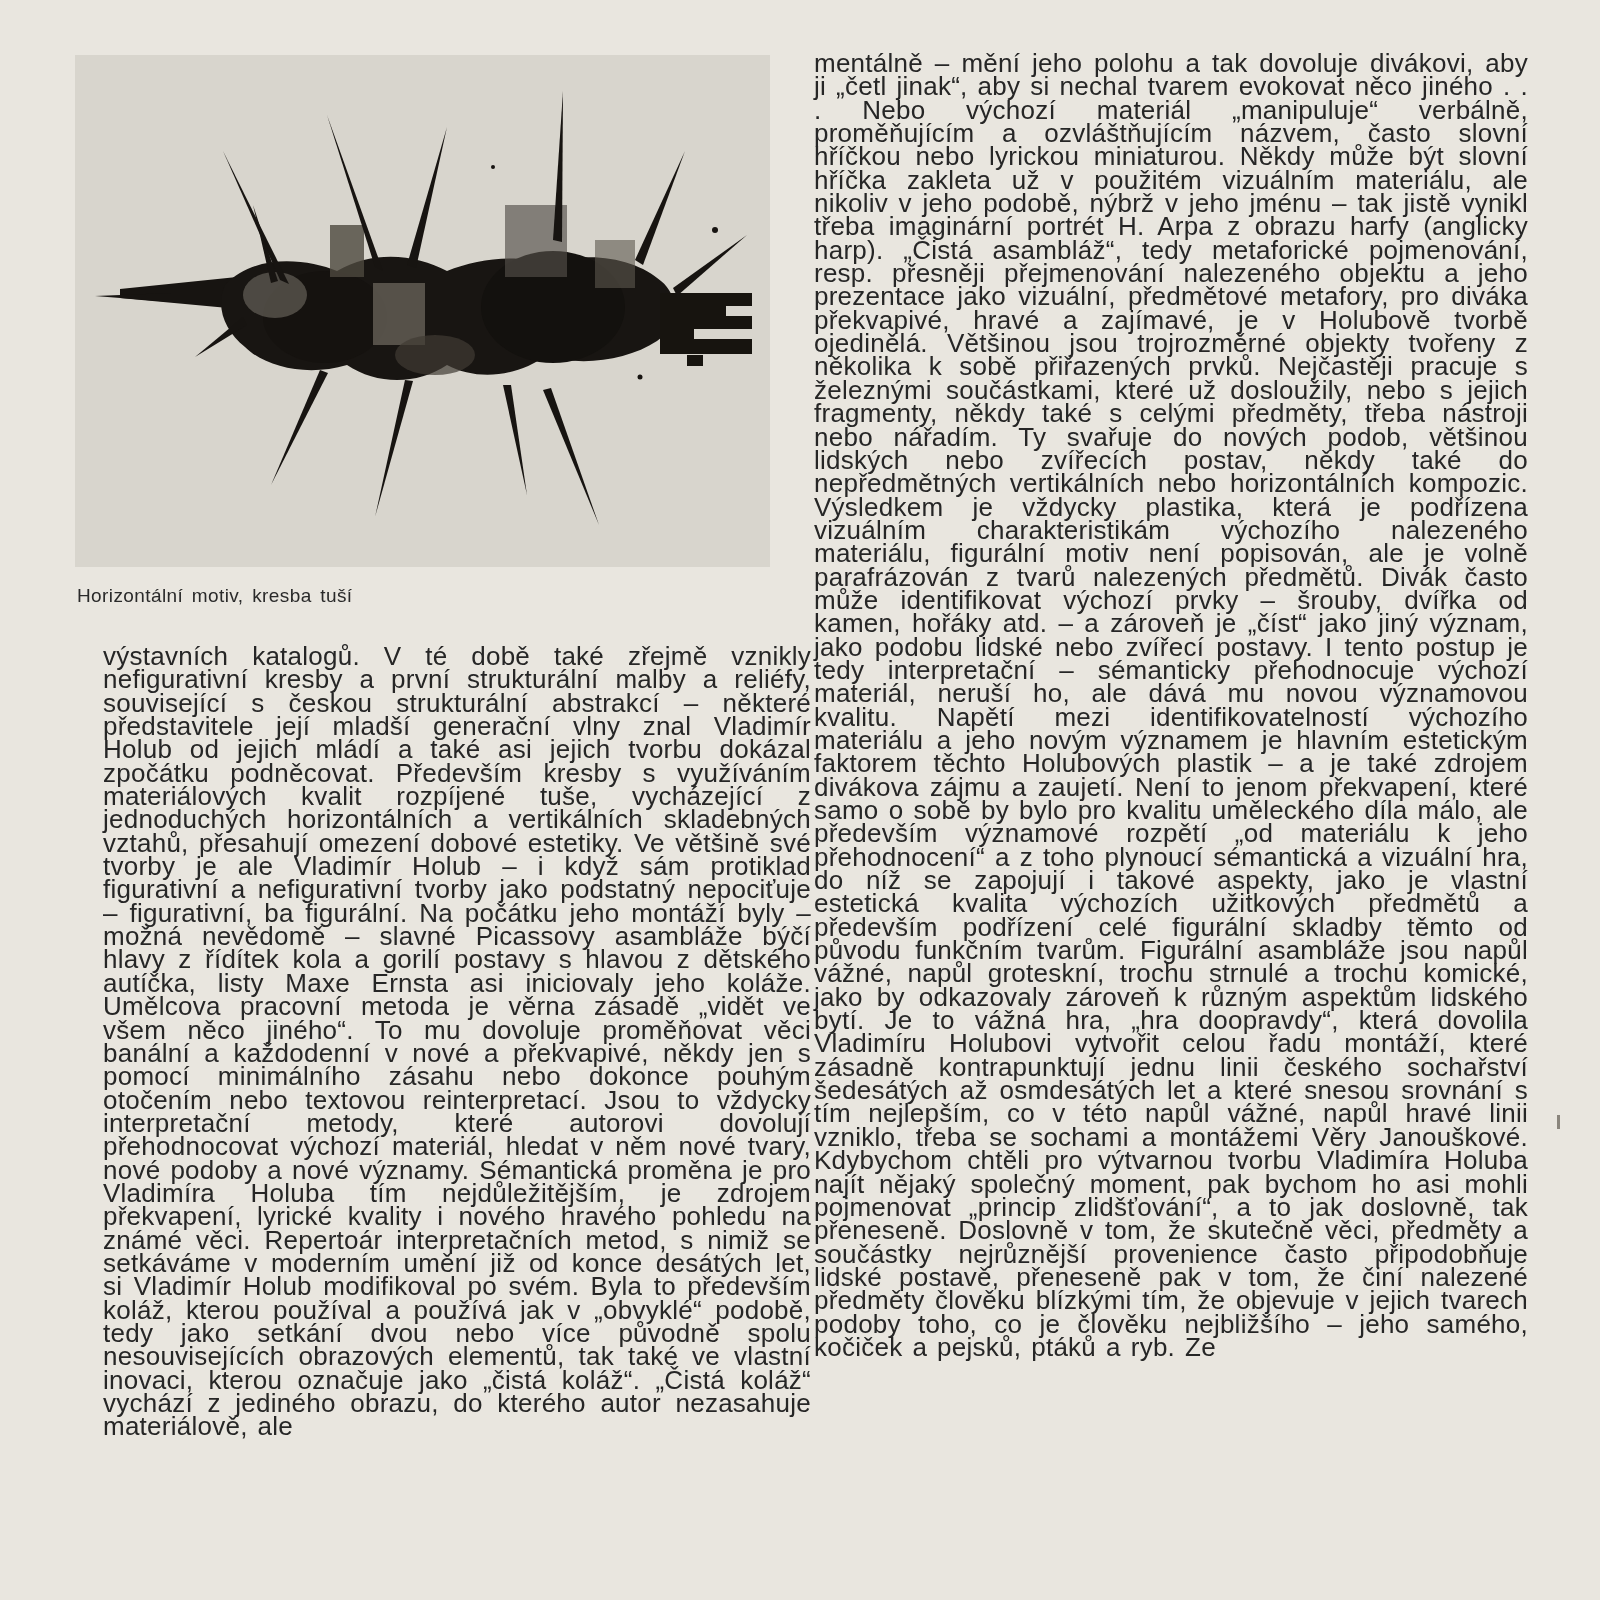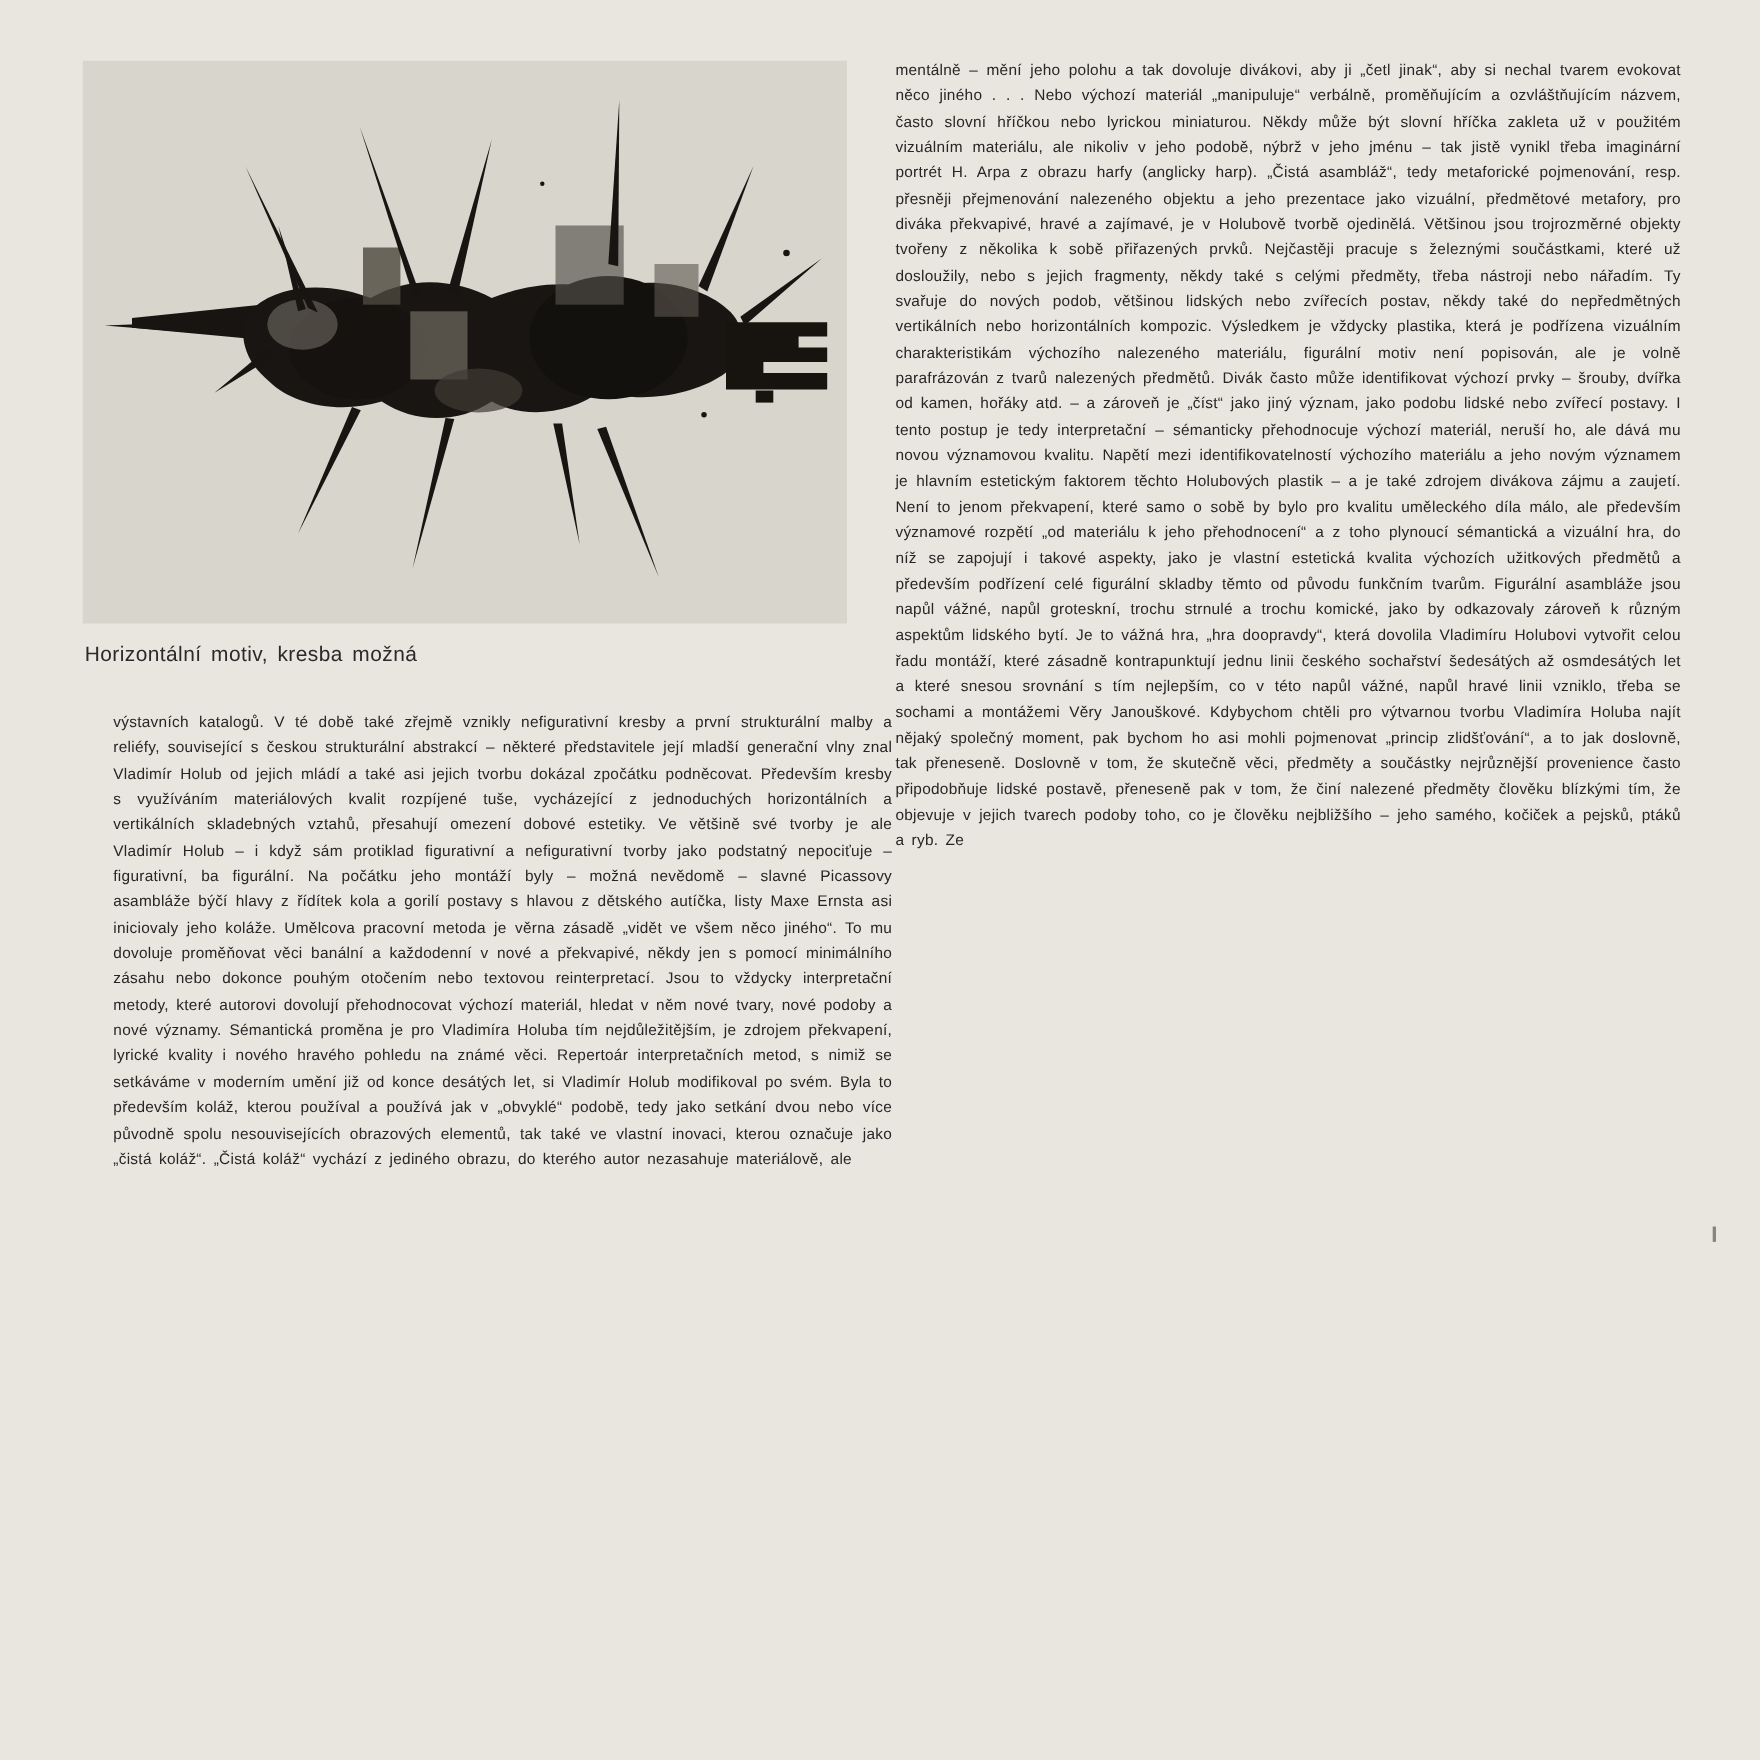--- a/index.html
+++ b/index.html
@@ -34,21 +34,21 @@
     position: absolute;
     left: 77px;
     top: 585px;
     font-size: 19px;
     letter-spacing: 0.4px;
     word-spacing: 3px;
     color: #2a2a2a;
   }
   .body-text {
     position: absolute;
-    font-size: 14px;
+    font-size: 26px;
     line-height: 23.35px;
     text-align: justify;
     text-justify: inter-word;
     letter-spacing: 0.25px;
     word-spacing: 2.5px;
     color: #262626;
     hyphens: auto;
     -webkit-hyphens: auto;
   }
   .left-column-text {
@@ -113,21 +113,21 @@
       <polygon points="524,470 468,335 476,333" fill="#171411"></polygon>
       <polygon points="120,302 168,262 172,270" fill="#171411"></polygon>
 
       <circle cx="640" cy="175" r="3" fill="#171411"></circle>
       <circle cx="565" cy="322" r="2.5" fill="#171411"></circle>
       <circle cx="735" cy="200" r="2" fill="#171411"></circle>
       <circle cx="418" cy="112" r="2" fill="#171411"></circle>
     </svg>
   </figure>
 
-  <figcaption class="caption">Horizontální motiv, kresba možná</figcaption>
+  <figcaption class="caption">Horizontální motiv, kresba tuší</figcaption>
 
   <div class="body-text left-column-text" lang="cs">výstavních katalogů. V té době také zřejmě vznikly nefigurativní kresby a první strukturální malby a reliéfy, související s českou strukturální abstrakcí – některé představitele její mladší generační vlny znal Vladimír Holub od jejich mládí a také asi jejich tvorbu dokázal zpočátku podněcovat. Především kresby s využíváním materiálových kvalit rozpíjené tuše, vycházející z jednoduchých horizontálních a vertikálních skladebných vztahů, přesahují omezení dobové estetiky. Ve většině své tvorby je ale Vladimír Holub – i když sám protiklad figurativní a nefigurativní tvorby jako podstatný nepociťuje – figurativní, ba figurální. Na počátku jeho montáží byly – možná nevědomě – slavné Picassovy asambláže býčí hlavy z řídítek kola a gorilí postavy s hlavou z dětského autíčka, listy Maxe Ernsta asi iniciovaly jeho koláže. Umělcova pracovní metoda je věrna zásadě „vidět ve všem něco jiného“. To mu dovoluje proměňovat věci banální a každodenní v nové a překvapivé, někdy jen s pomocí minimálního zásahu nebo dokonce pouhým otočením nebo textovou reinterpretací. Jsou to vždycky interpretační metody, které autorovi dovolují přehodnocovat výchozí materiál, hledat v něm nové tvary, nové podoby a nové významy. Sémantická proměna je pro Vladimíra Holuba tím nejdůležitějším, je zdrojem překvapení, lyrické kvality i nového hravého pohledu na známé věci. Repertoár interpretačních metod, s nimiž se setkáváme v moderním umění již od konce desátých let, si Vladimír Holub modifikoval po svém. Byla to především koláž, kterou používal a používá jak v „obvyklé“ podobě, tedy jako setkání dvou nebo více původně spolu nesouvisejících obrazových elementů, tak také ve vlastní inovaci, kterou označuje jako „čistá koláž“. „Čistá koláž“ vychází z jediného obrazu, do kterého autor nezasahuje materiálově, ale</div>
 
   <div class="body-text right-column-text" lang="cs">mentálně – mění jeho polohu a tak dovoluje divákovi, aby ji „četl jinak“, aby si nechal tvarem evokovat něco jiného . . . Nebo výchozí materiál „manipuluje“ verbálně, proměňujícím a ozvláštňujícím názvem, často slovní hříčkou nebo lyrickou miniaturou. Někdy může být slovní hříčka zakleta už v použitém vizuálním materiálu, ale nikoliv v jeho podobě, nýbrž v jeho jménu – tak jistě vynikl třeba imaginární portrét H. Arpa z obrazu harfy (anglicky harp). „Čistá asambláž“, tedy metaforické pojmenování, resp. přesněji přejmenování nalezeného objektu a jeho prezentace jako vizuální, předmětové metafory, pro diváka překvapivé, hravé a zajímavé, je v Holubově tvorbě ojedinělá. Většinou jsou trojrozměrné objekty tvořeny z několika k sobě přiřazených prvků. Nejčastěji pracuje s železnými součástkami, které už dosloužily, nebo s jejich fragmenty, někdy také s celými předměty, třeba nástroji nebo nářadím. Ty svařuje do nových podob, většinou lidských nebo zvířecích postav, někdy také do nepředmětných vertikálních nebo horizontálních kompozic. Výsledkem je vždycky plastika, která je podřízena vizuálním charakteristikám výchozího nalezeného materiálu, figurální motiv není popisován, ale je volně parafrázován z tvarů nalezených předmětů. Divák často může identifikovat výchozí prvky – šrouby, dvířka od kamen, hořáky atd. – a zároveň je „číst“ jako jiný význam, jako podobu lidské nebo zvířecí postavy. I tento postup je tedy interpretační – sémanticky přehodnocuje výchozí materiál, neruší ho, ale dává mu novou významovou kvalitu. Napětí mezi identifikovatelností výchozího materiálu a jeho novým významem je hlavním estetickým faktorem těchto Holubových plastik – a je také zdrojem divákova zájmu a zaujetí. Není to jenom překvapení, které samo o sobě by bylo pro kvalitu uměleckého díla málo, ale především významové rozpětí „od materiálu k jeho přehodnocení“ a z toho plynoucí sémantická a vizuální hra, do níž se zapojují i takové aspekty, jako je vlastní estetická kvalita výchozích užitkových předmětů a především podřízení celé figurální skladby těmto od původu funkčním tvarům. Figurální asambláže jsou napůl vážné, napůl groteskní, trochu strnulé a trochu komické, jako by odkazovaly zároveň k různým aspektům lidského bytí. Je to vážná hra, „hra doopravdy“, která dovolila Vladimíru Holubovi vytvořit celou řadu montáží, které zásadně kontrapunktují jednu linii českého sochařství šedesátých až osmdesátých let a které snesou srovnání s tím nejlepším, co v této napůl vážné, napůl hravé linii vzniklo, třeba se sochami a montážemi Věry Janouškové. Kdybychom chtěli pro výtvarnou tvorbu Vladimíra Holuba najít nějaký společný moment, pak bychom ho asi mohli pojmenovat „princip zlidšťování“, a to jak doslovně, tak přeneseně. Doslovně v tom, že skutečně věci, předměty a součástky nejrůznější provenience často připodobňuje lidské postavě, přeneseně pak v tom, že činí nalezené předměty člověku blízkými tím, že objevuje v jejich tvarech podoby toho, co je člověku nejbližšího – jeho samého, kočiček a pejsků, ptáků a ryb. Ze</div>
 
   <div class="scan-mark"></div>
 
 </div>
 
 </body></html>

